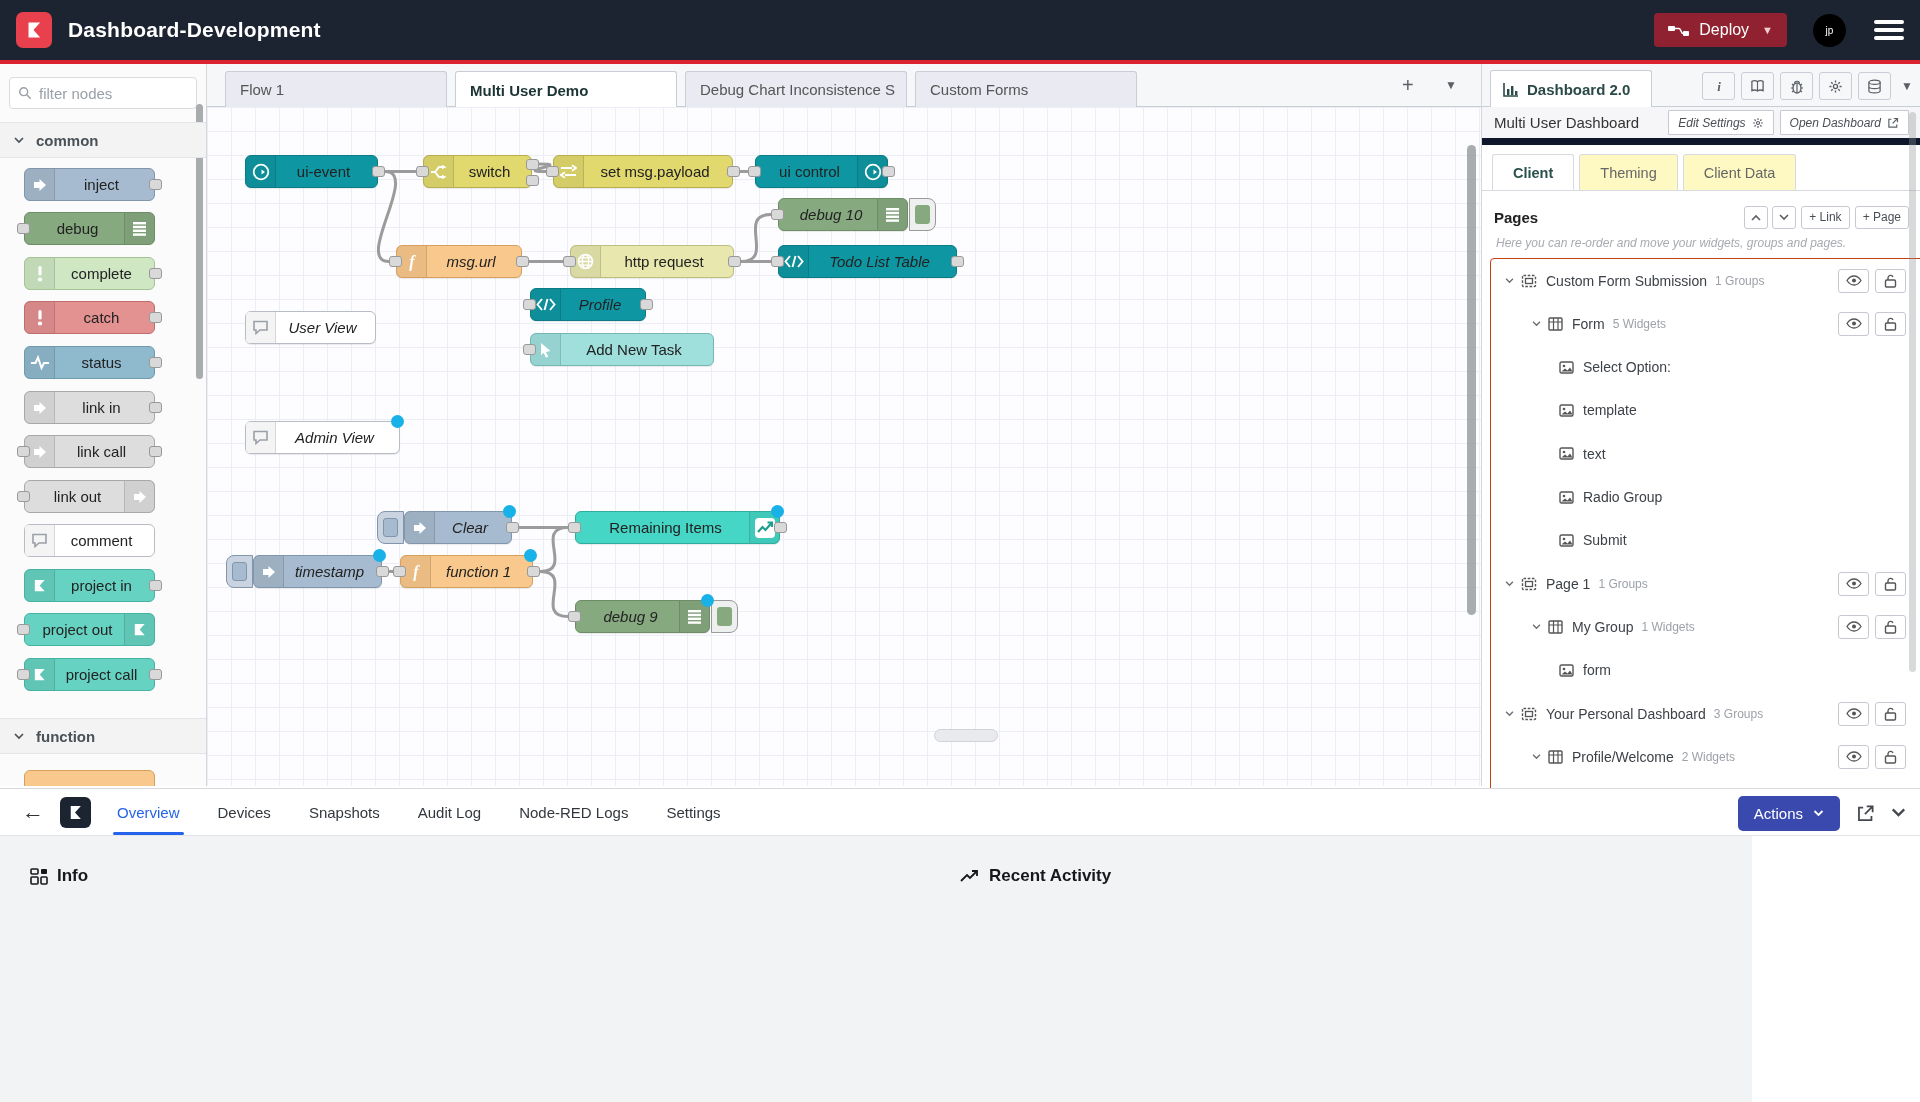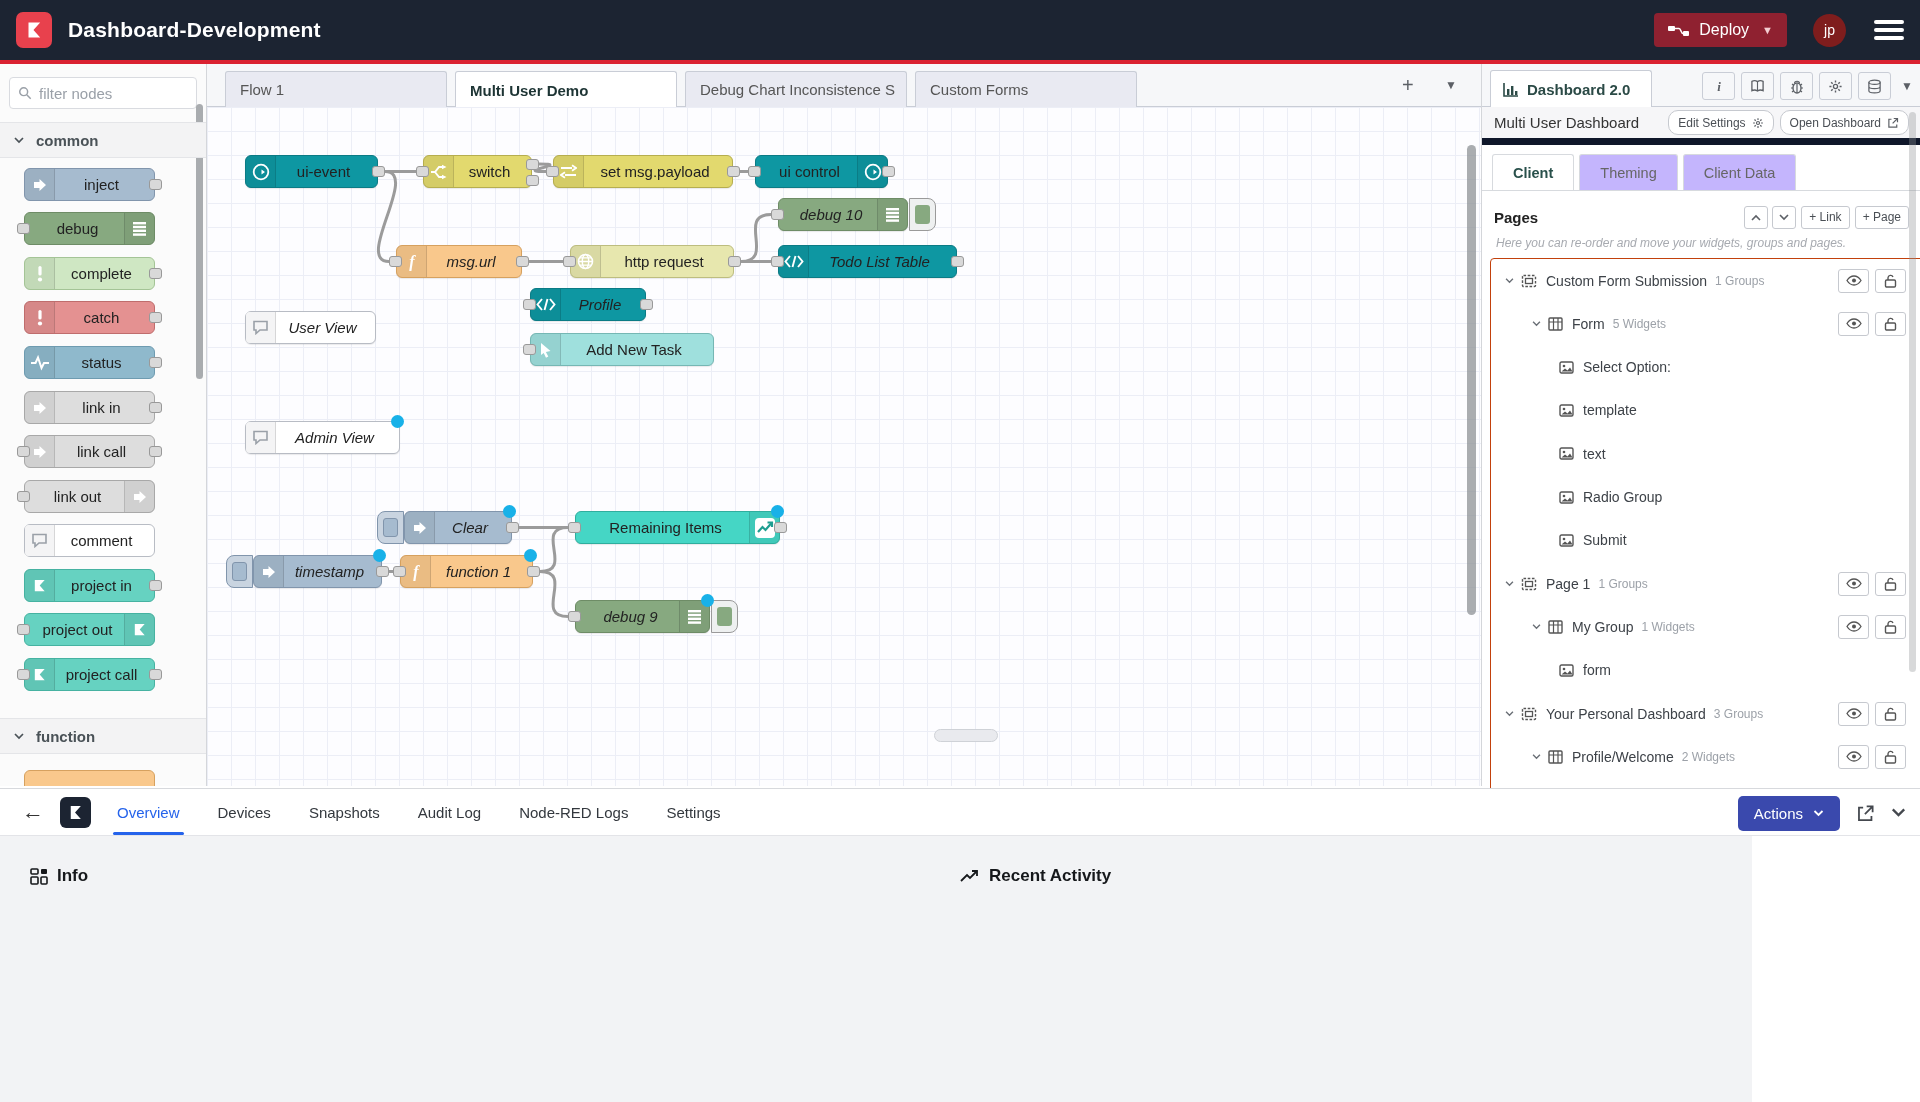--- a/index.html
+++ b/index.html
@@ -10,22 +10,22 @@
   
   .app-header { position:absolute; left:0; top:0; width:1920px; height:60px;
     background:#1c2432; display:flex; align-items:center; padding:8px 16px; }
   .ff-logo { width:36px; height:36px; border-radius:7px; background:#e8414d;
     display:flex; align-items:center; justify-content:center; flex:0 0 auto; }
   .app-title { color:#fff; font-size:21px; font-weight:bold; margin-left:16px; letter-spacing:.2px; }
   .hdr-spacer { flex:1; }
   .deploy-btn { height:34px; background:#8f2130; border-radius:4px; color:#fff;
     display:flex; align-items:center; gap:9px; padding:0 14px; font-size:16px; cursor:pointer; }
   .deploy-caret { font-size:11px; color:#f4cdd1; margin-left:4px; }
-  .avatar { width:33px; height:33px; border-radius:50%; background:#7f1d1d; color:#fff;
-    font-size:14px; display:flex; align-items:center; justify-content:center; margin-left:26px;text-align:center; }
+  .avatar { width:33px; height:33px; border-radius:50%; background:#000000; color:#fff;
+    font-size:10px; display:flex; align-items:center; justify-content:center; margin-left:26px;text-align:center; }
   .burger { width:30px; height:20px; margin-left:28px; display:flex; flex-direction:column; justify-content:space-between; cursor:pointer; }
   .burger span { height:4px; background:#fff; border-radius:2px; }
   .red-line { position:absolute; left:0; top:60px; width:1920px; height:4px; background:#da2231; }
 
   
   .editor { position:absolute; left:0; top:64px; width:1920px; height:722px; background:#fff; }
   .palette { position:absolute; left:0; top:0; width:207px; height:722px; background:#fbfbfb;
     border-right:1px solid #d4d6da; overflow:hidden; }
   .pal-search { position:absolute; left:9px; top:13px; width:188px; height:32px; background:#fff;
     border:1px solid #d9dbe0; border-radius:4px; display:flex; align-items:center; padding:0 8px; gap:7px; }
@@ -85,27 +85,27 @@
     border:1px solid #c9cdd6; border-bottom:none; border-radius:3px 3px 0 0;
     display:flex; align-items:center; gap:8px; padding:0 12px;
     font-size:15px; font-weight:bold; color:#2b4a46; }
   .sb-toolbtn { position:absolute; top:8px; width:33px; height:28px; border:1px solid #c9cdd6;
     border-radius:3px; background:#f6f7f9; display:flex; align-items:center; justify-content:center;
     color:#5c6066; cursor:pointer; }
   .sb-caret { position:absolute; top:15px; color:#5c6066; font-size:12px; cursor:pointer; }
   .sb-subhead { position:absolute; left:0; top:43px; width:439px; height:38px; background:#f6f6f8;
     border-bottom:7px solid #0f172a; display:flex; align-items:center; padding:0 12px; }
   .sb-subhead .title { font-size:15px; color:#333; flex:1; }
-  .mini-btn { height:25px; border:1px solid #c6c9cf; border-radius:10px; background:#fff;
+  .mini-btn { height:25px; border:1px solid #c6c9cf; border-radius:1px; background:#fff;
     display:flex; align-items:center; gap:6px; padding:0 9px; font-size:12px; color:#4a4f55;
-    margin-left:6px; cursor:pointer; white-space:nowrap; }
+    margin-left:6px; cursor:pointer; white-space:nowrap;font-style:italic; }
   .sb-tabs2 { position:absolute; left:0; top:90px; width:439px; height:37px; border-bottom:1px solid #d7dade;
     display:flex; align-items:flex-end; padding-left:10px; background:#fff; }
   .sb-tab2 { height:36px; padding:0 20px; display:flex; align-items:center; font-size:14.5px;
-    color:#666; background:#c4b5fd; border:1px solid #d7dade; border-bottom:none;
+    color:#666; background:#fef9c3; border:1px solid #d7dade; border-bottom:none;
     border-radius:3px 3px 0 0; margin-right:5px; cursor:pointer; }
   .sb-tab2.active { background:#fff; color:#29504b; font-weight:bold; }
   .pages-head { position:absolute; left:12px; top:140px; width:415px; height:26px;
     display:flex; align-items:center; }
   .pages-head .ttl { font-size:15px; font-weight:bold; color:#222; flex:1; }
   .sq-btn { width:24px; height:23px; border:1px solid #c6c9cf; border-radius:3px; background:#fff;
     color:#5c6066; font-size:11px; display:flex; align-items:center; justify-content:center;
     margin-left:4px; cursor:pointer; }
   .pill-btn { height:23px; border:1px solid #c6c9cf; border-radius:3px; background:#fff;
     color:#4a4f55; font-size:12px; display:flex; align-items:center; padding:0 7px;

